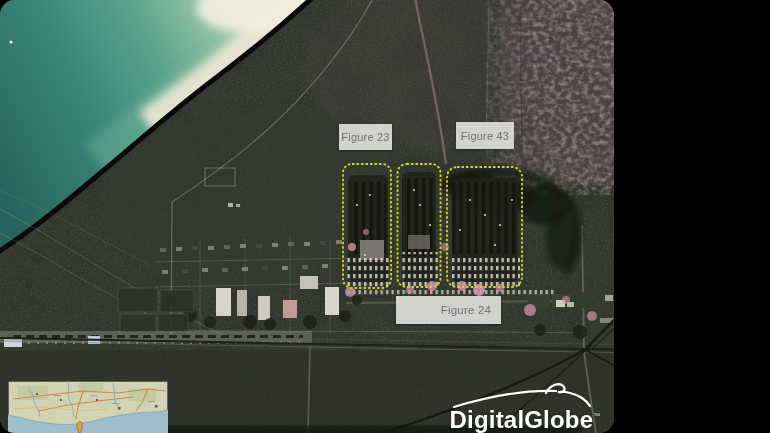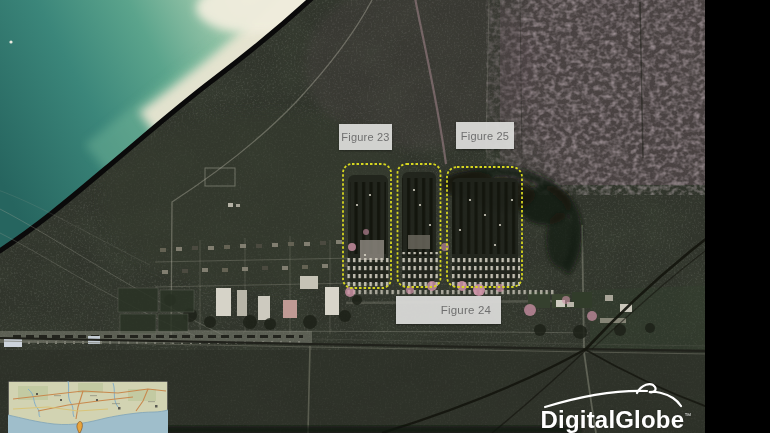--- a/index.html
+++ b/index.html
@@ -1,18 +1,18 @@
 <!DOCTYPE html>
 <html><head>
 <meta charset="utf-8">
 <style>
   html,body{margin:0;padding:0;background:#000;}
   .stage{
-    position:relative;width:705px;height:433px;overflow:hidden;
-    background:#4d7c0f;font-family:"Liberation Sans",sans-serif;
+    position:relative;width:614px;height:433px;overflow:hidden;
+    background:#4d7c0f;font-family:"Liberation Sans",sans-serif;border-radius:15px;
   }
   .scene{position:absolute;left:0;top:0;}
   .inset{position:absolute;left:8px;top:381px;}
   .fig-label{
     position:absolute;display:flex;align-items:center;justify-content:center;
     background:rgba(218,218,216,0.95);color:#6f6f6f;
     font-size:11px;letter-spacing:.2px;
     box-shadow:0 1px 2px rgba(0,0,0,.35);
   }
   .fig-label.f23{left:339px;top:124px;width:53px;height:26px;}
@@ -314,21 +314,21 @@
     <g fill="#8a8a7a" opacity="0.6">
       <rect x="104" y="22" width="8" height="1.2"></rect>
         <rect x="46" y="14" width="7" height="1.2"></rect>
       <rect x="82" y="14" width="7" height="1.2"></rect>
         <rect x="140" y="20" width="7" height="1.2"></rect>
     </g>
     <path d="M71,52 C69,47 68,45 70,42 C71,40 73,40 74,42 C75,45 74,48 72,52 Z" fill="#e8a43c" stroke="#7a4a18" stroke-width="0.6"></path>
   </svg>
 
   <div class="fig-label f23">Figure 23</div>
-  <div class="fig-label f25">Figure 25</div>
+  <div class="fig-label f25">Figure 43</div>
   <div class="fig-label f24">Figure 24</div>
 
   <div class="logo">
     <svg width="150" height="28" viewBox="0 0 150 28">
       <path d="M4,25 C40,14 78,8 106,9" stroke="#ffffff" stroke-width="2.2" fill="none" stroke-linecap="round"></path>
       <path d="M96,11 C100,3 110,-1 114,5 C116,9 112,11 108,10 C114,9 124,11 132,16 C135,18 138,21 140,24" stroke="#ffffff" stroke-width="2.2" fill="none" stroke-linecap="round"></path>
     </svg>
     <div class="logo-text"><span>DigitalGlobe</span><sup>™</sup></div>
   </div>
 

